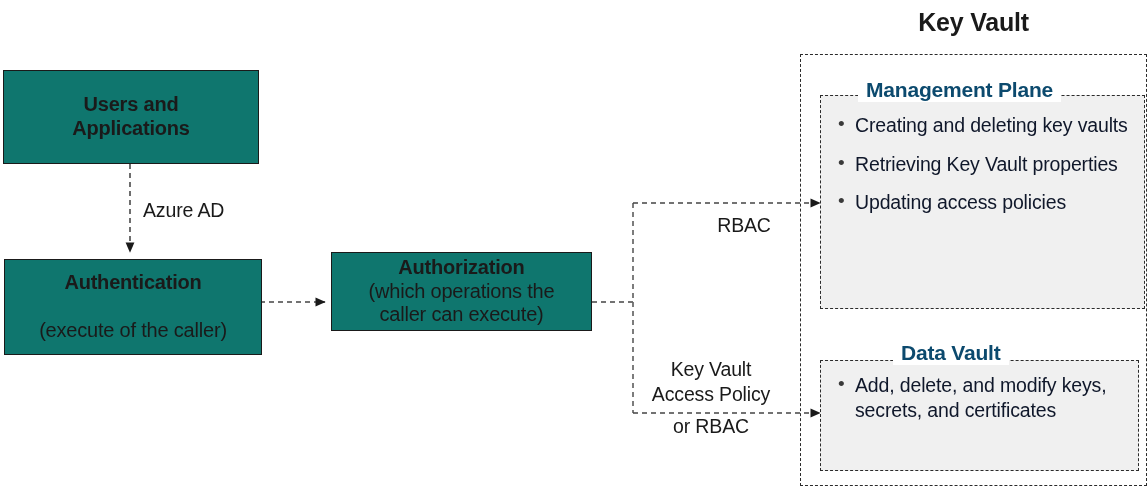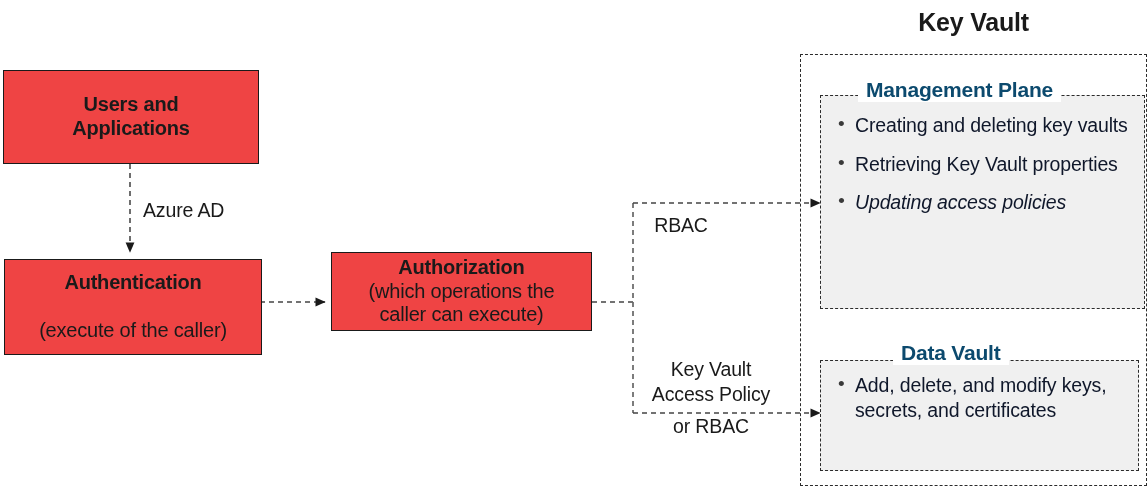--- a/index.html
+++ b/index.html
@@ -24,21 +24,21 @@
     top: 0;
     width: 1148px;
     height: 490px;
     pointer-events: none;
   }
 
   
   .proc-box {
     position: absolute;
     box-sizing: border-box;
-    background: #ef4444;
+    background: #0f766e;
     border: 1.6px solid #1a1a1a;
     display: flex;
     flex-direction: column;
     align-items: center;
     justify-content: center;
     text-align: center;
     line-height: 1.18;
   }
   .proc-title {
     font-weight: bold;
@@ -115,42 +115,42 @@
 
   .bullets li {
     position: relative;
     padding-left: 19px;
     font-size: 19.5px;
     line-height: 1.26;
     color: #0f172a;
     letter-spacing: -0.15px;
   }
   #bullets-mgmt li { margin-bottom: 14px; }
-  #bullets-mgmt li:last-child { margin-bottom: 16px; font-style: italic; }
+  #bullets-mgmt li:last-child { margin-bottom: 16px; }
   .bullets li::before {
     content: "\2022";
     position: absolute;
     left: 2px;
     top: -1px;
     font-size: 19px;
     color: #3a3a3a;
   }
 
   
   .edge-label {
     position: absolute;
     font-size: 19.5px;
     color: #1a1a1a;
     letter-spacing: -0.15px;
     text-align: center;
     line-height: 1.3;
     white-space: nowrap;
   }
   #label-azuread { left: 143px; top: 198px; }
-  #label-rbac    { left: 603px; top: 213px; width: 156px; }
+  #label-rbac    { left: 666px; top: 213px; width: 156px; }
   #label-kvap    { left: 633px; top: 357px; width: 156px; }
   #label-orrbac  { left: 633px; top: 414px; width: 156px; }
 </style>
 </head>
 <body>
 
 <div id="canvas">
 
   <svg class="layer" viewBox="0 0 1148 490">
     <defs>

